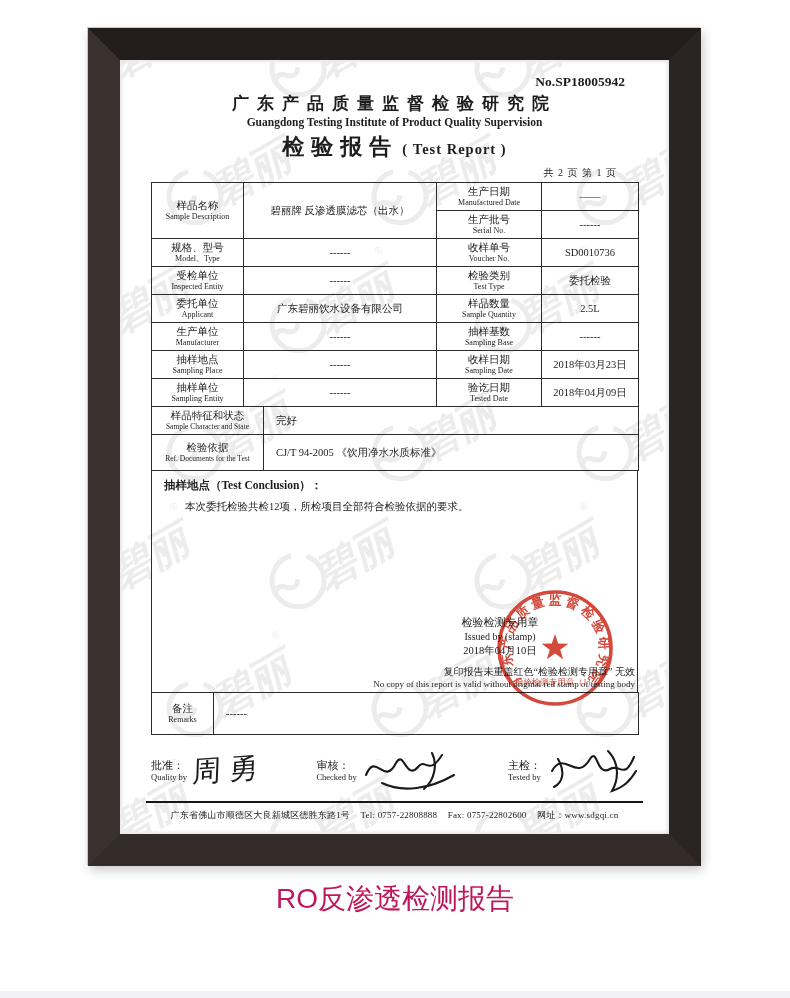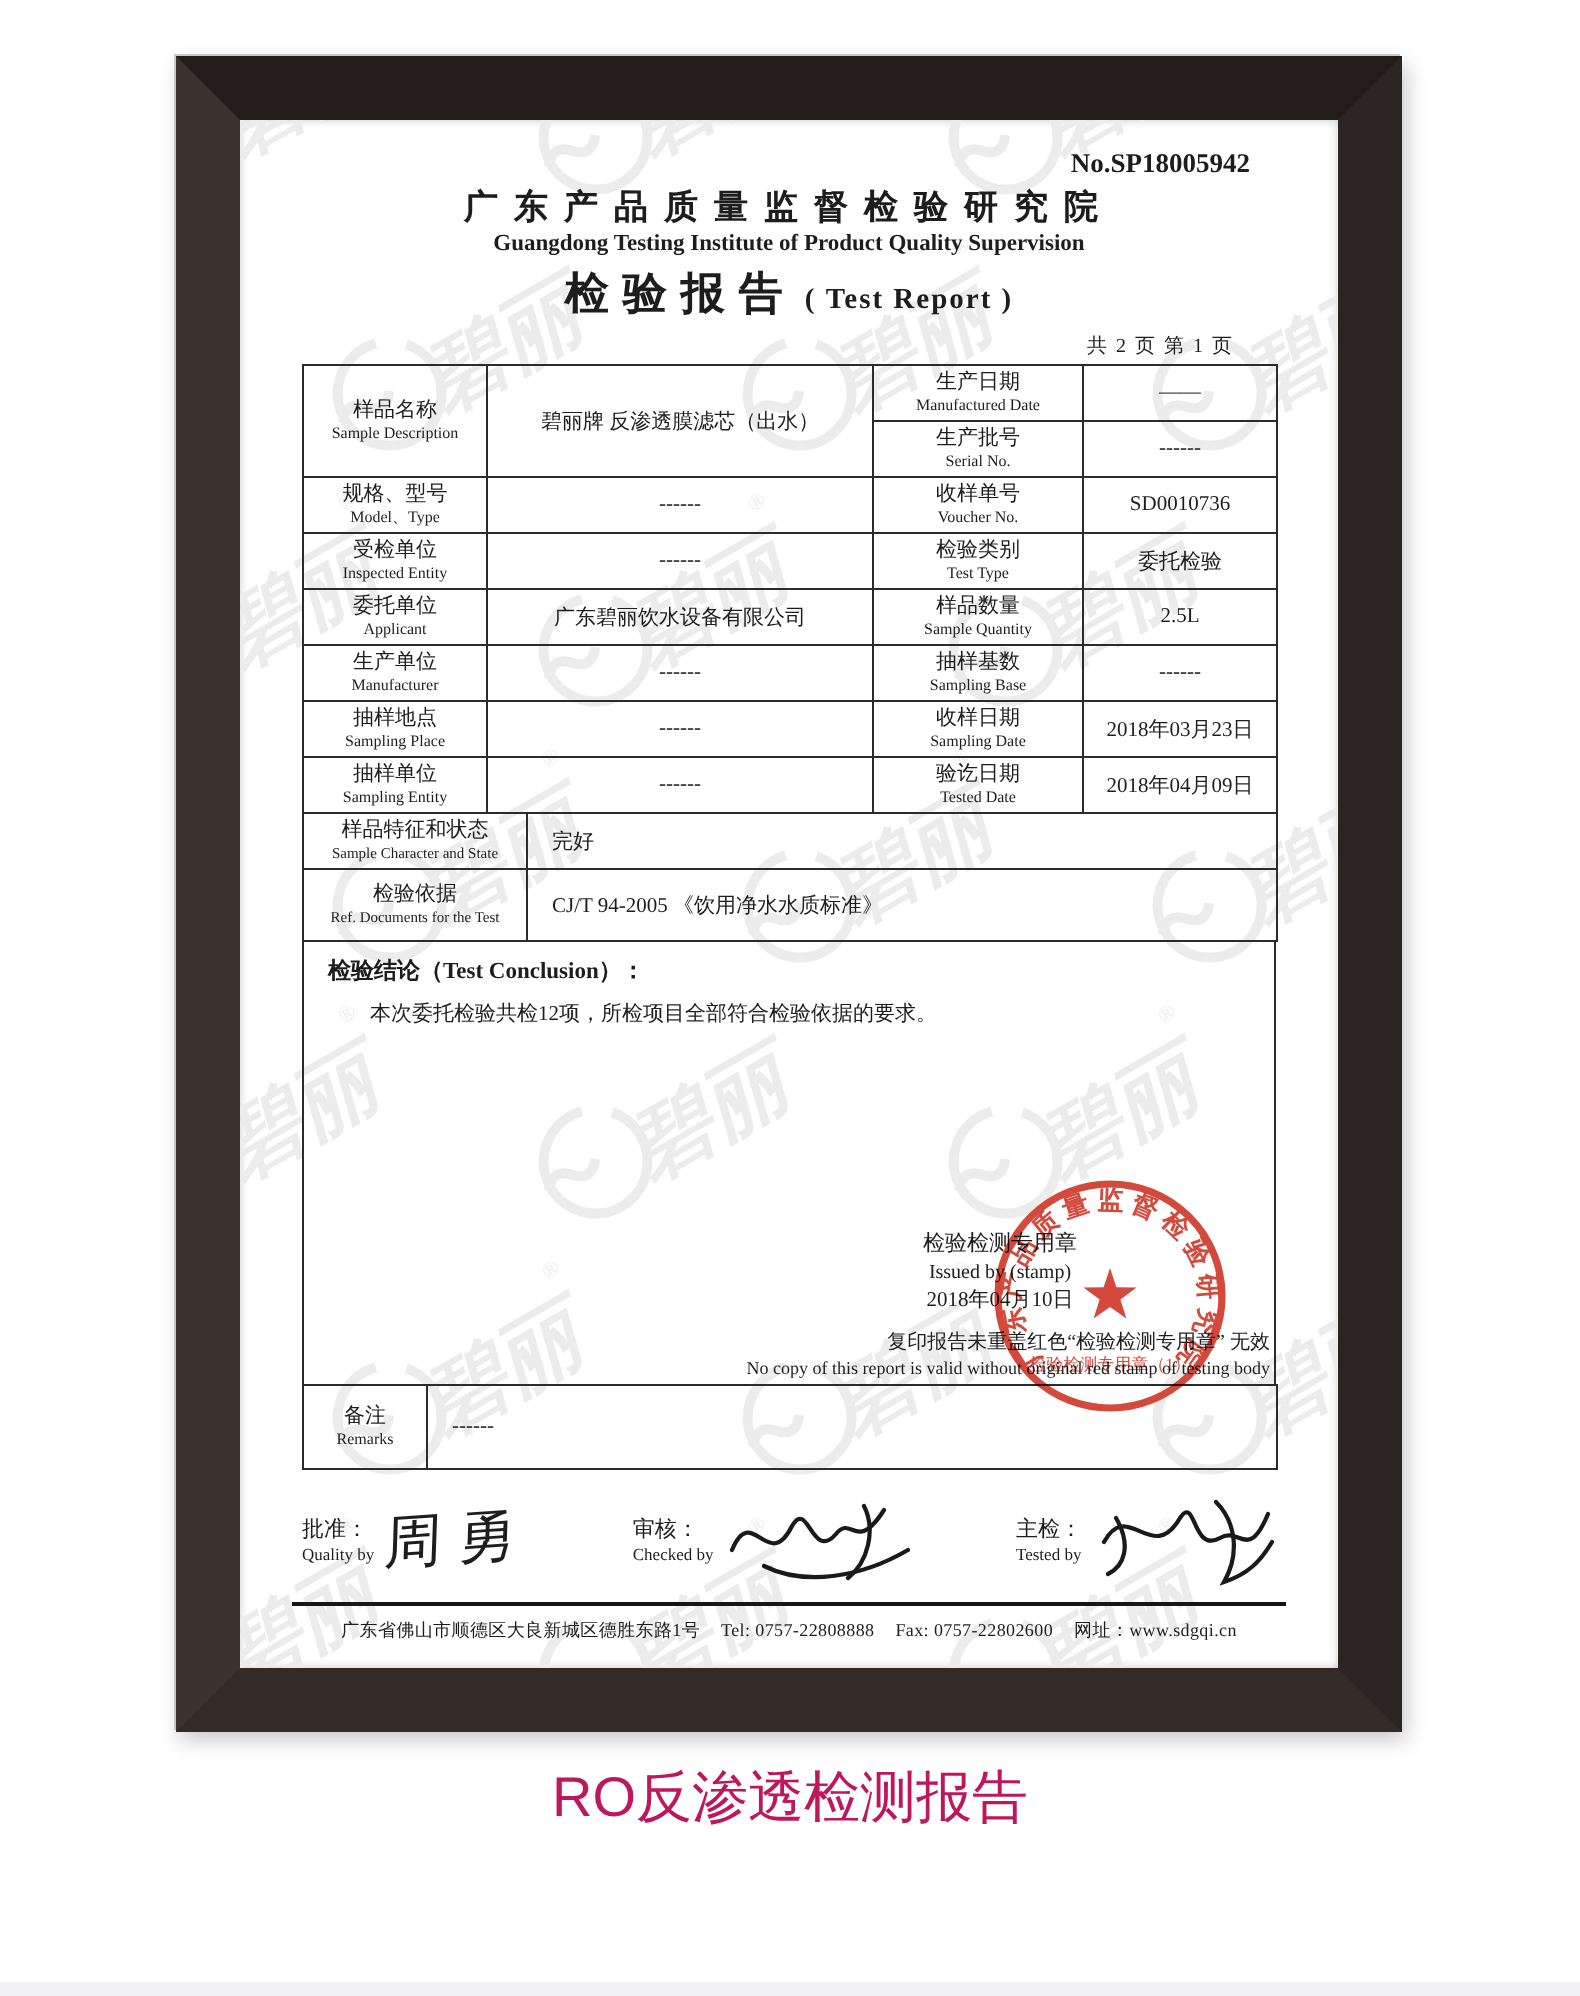--- a/index.html
+++ b/index.html
@@ -454,21 +454,21 @@
             <td class="lab">
               <div class="cn">检验依据</div>
               <div class="en" style="font-size:7.5px">Ref. Documents for the Test</div>
                 </td>
             <td class="val left">CJ/T 94-2005 《饮用净水水质标准》</td>
           </tr>
         </tbody>
           </table>
 
         <div class="c-box">
-          <div class="c-head">检验结论（Test Conclusion）：</div>
+          <div class="c-head">抽样地点（Test Conclusion）：</div>
           <div class="c-text">本次委托检验共检12项，所检项目全部符合检验依据的要求。</div>
           <div class="stamp-caption">
             <div class="l1">检验检测专用章</div>
             <div class="l2">Issued by (stamp)</div>
             <div class="l3">2018年04月10日</div>
           </div>
           <div class="notice">
             <div class="n-cn">复印报告未重盖红色“检验检测专用章” 无效</div>
             <div class="n-en">No copy of this report is valid without original red stamp of testing body</div>
           </div>

